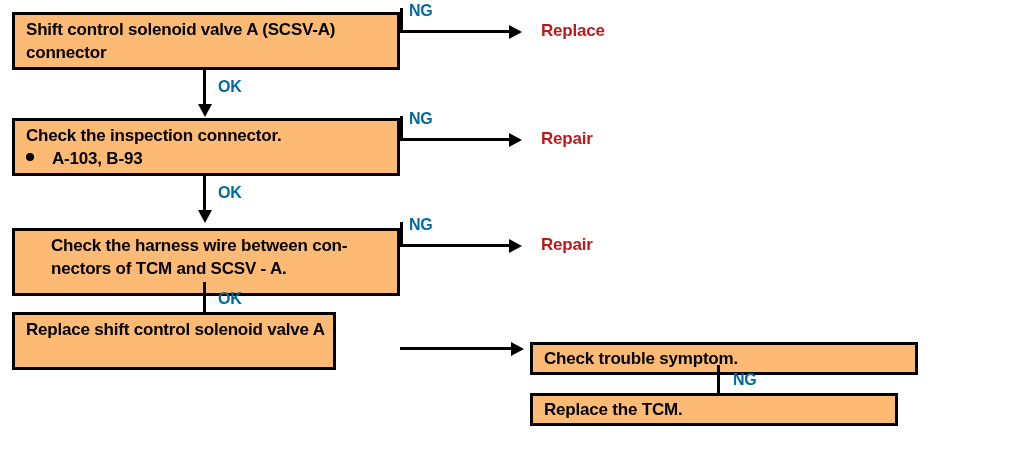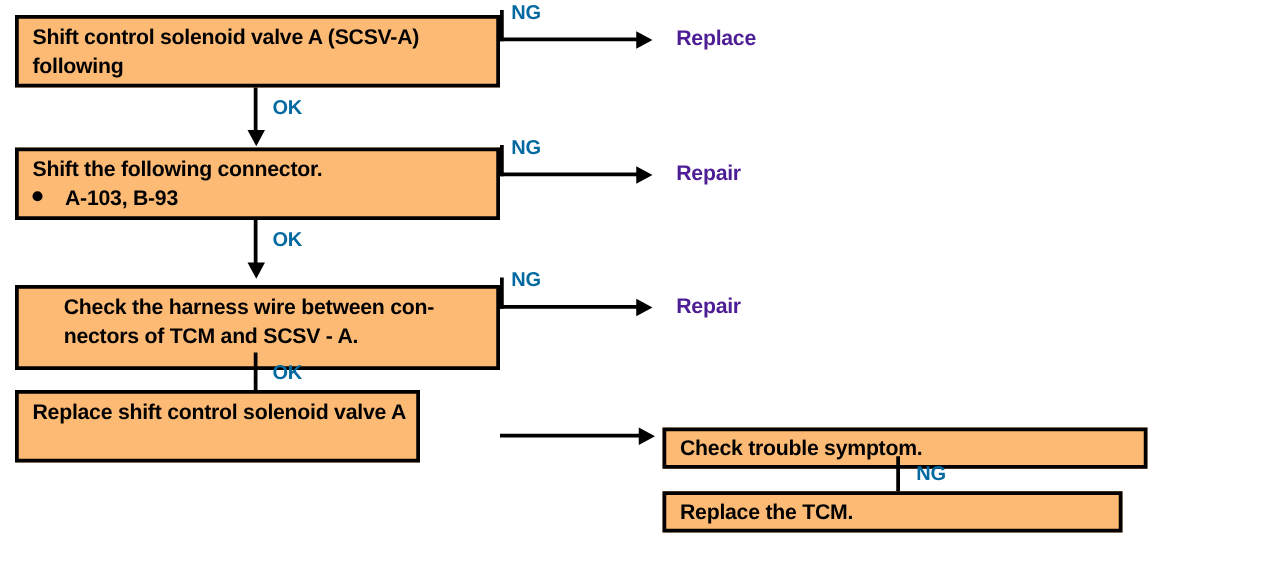--- a/index.html
+++ b/index.html
@@ -50,21 +50,21 @@
     position: relative;
     top: -2px;
     margin-right: 18px;
   }
 
   
   .term-label {
     position: absolute;
     font-size: 17px;
     font-weight: bold;
-    color: #4c1d95;
+    color: #b91c1c;
     letter-spacing: -0.2px;
     white-space: pre;
   }
 
   
   .edge-label {
     position: absolute;
     font-size: 16px;
     font-weight: bold;
     color: #0369a1;
@@ -102,35 +102,35 @@
     border-top: 13px solid #000000;
   }
 </style>
 </head>
 <body>
 
 <div id="canvas">
 
   <div class="box" style="left:12px; top:12px; width:388px; height:58px;">
     <span class="line">Shift control solenoid valve A (SCSV-A)</span>
-    <span class="line">following</span>
+    <span class="line">connector</span>
   </div>
 
   <div class="v-line" style="left:400px; top:8px; height:25px;"></div>
   <div class="h-line" style="left:400px; top:30px; width:110px;"></div>
   <div class="arrow-right" style="left:509px; top:24.5px;"></div>
   <div class="edge-label" style="left:409px; top:2px;">NG</div>
   <div class="term-label" style="left:541px; top:21px;">Replace</div>
 
   <div class="v-line" style="left:203px; top:70px; height:37px;"></div>
   <div class="arrow-down" style="left:197.5px; top:104px;"></div>
   <div class="edge-label" style="left:218px; top:78px;">OK</div>
 
   <div class="box" style="left:12px; top:118px; width:388px; height:58px;">
-    <span class="line">Shift the following connector.</span>
+    <span class="line">Check the inspection connector.</span>
     <span class="bullet-row"><span class="bullet-dot"></span><span>A-103, B-93</span></span>
   </div>
 
   <div class="v-line" style="left:400px; top:116px; height:25px;"></div>
   <div class="h-line" style="left:400px; top:138px; width:110px;"></div>
   <div class="arrow-right" style="left:509px; top:132.5px;"></div>
   <div class="edge-label" style="left:409px; top:110px;">NG</div>
   <div class="term-label" style="left:541px; top:129px;">Repair</div>
 
   <div class="v-line" style="left:203px; top:176px; height:37px;"></div>

